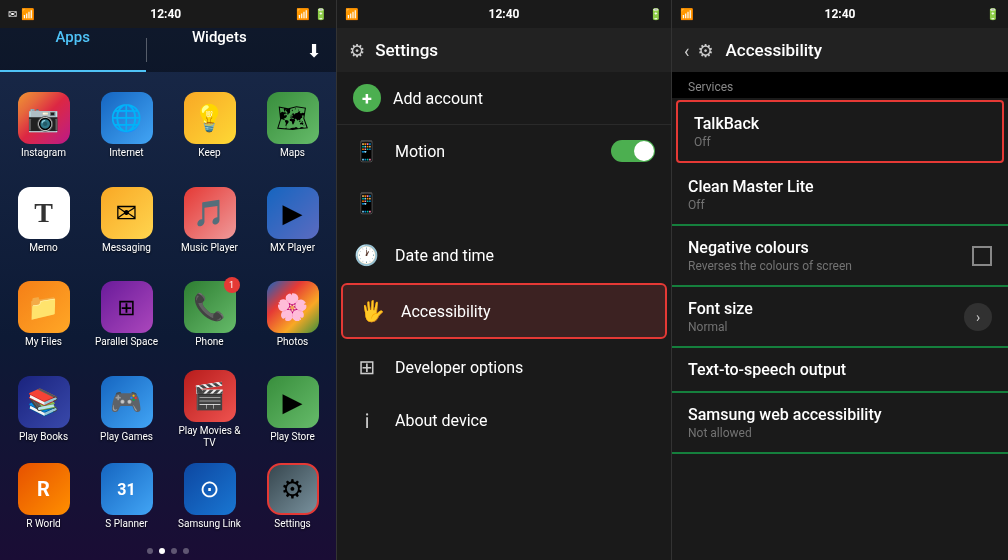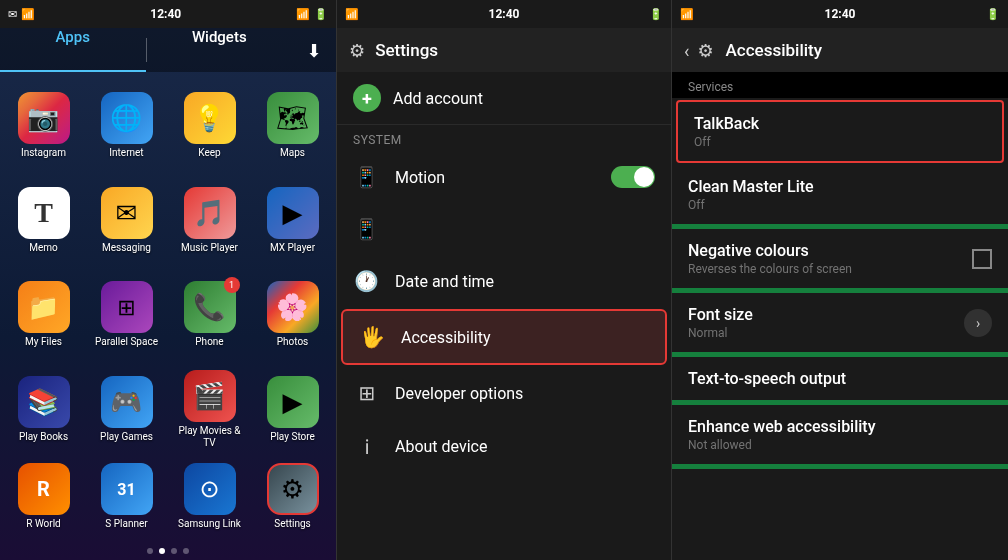--- a/index.html
+++ b/index.html
@@ -289,21 +289,21 @@
     .acc-section-label {
       padding: 8px 16px 4px;
       font-size: 12px;
       color: #888;
       background: #000000;
     }
     .acc-item {
       display: flex;
       align-items: center;
       padding: 12px 16px;
-      border-bottom: 5px solid #15803d;
+      border-bottom: 2px solid #15803d;
       position: relative;
     }
     .acc-item.highlighted {
       border: 2px solid #e53935;
       border-radius: 4px;
       margin: 2px 4px;
     }
     .acc-item-text { flex: 1; }
     .acc-item-title {
       font-size: 16px;
@@ -515,21 +515,20 @@
     <span class="settings-title">Settings</span>
   </div>
 
   <div class="add-account-row">
     <div class="add-account-icon">
       <span>+</span>
     </div>
     <span class="add-account-label">Add account</span>
   </div>
 
-  <div class="section-header">System</div>
 
   <div class="settings-item">
     <span class="settings-item-icon">📱</span>
     <div class="settings-item-text">
       <span class="settings-item-label">Motion</span>
     </div>
     <div class="toggle-container">
       <div class="toggle-track on">
         <div class="toggle-thumb"></div>
       </div>
@@ -625,17 +624,17 @@
   </div>
 
   <div class="acc-item">
     <div class="acc-item-text">
       <div class="acc-item-title">Text-to-speech output</div>
     </div>
   </div>
 
   <div class="acc-item">
     <div class="acc-item-text">
-      <div class="acc-item-title">Enhance web accessibility</div>
+      <div class="acc-item-title">Samsung web accessibility</div>
       <div class="acc-item-subtitle">Not allowed</div>
     </div>
   </div>
 </div>
 
 </body></html>

